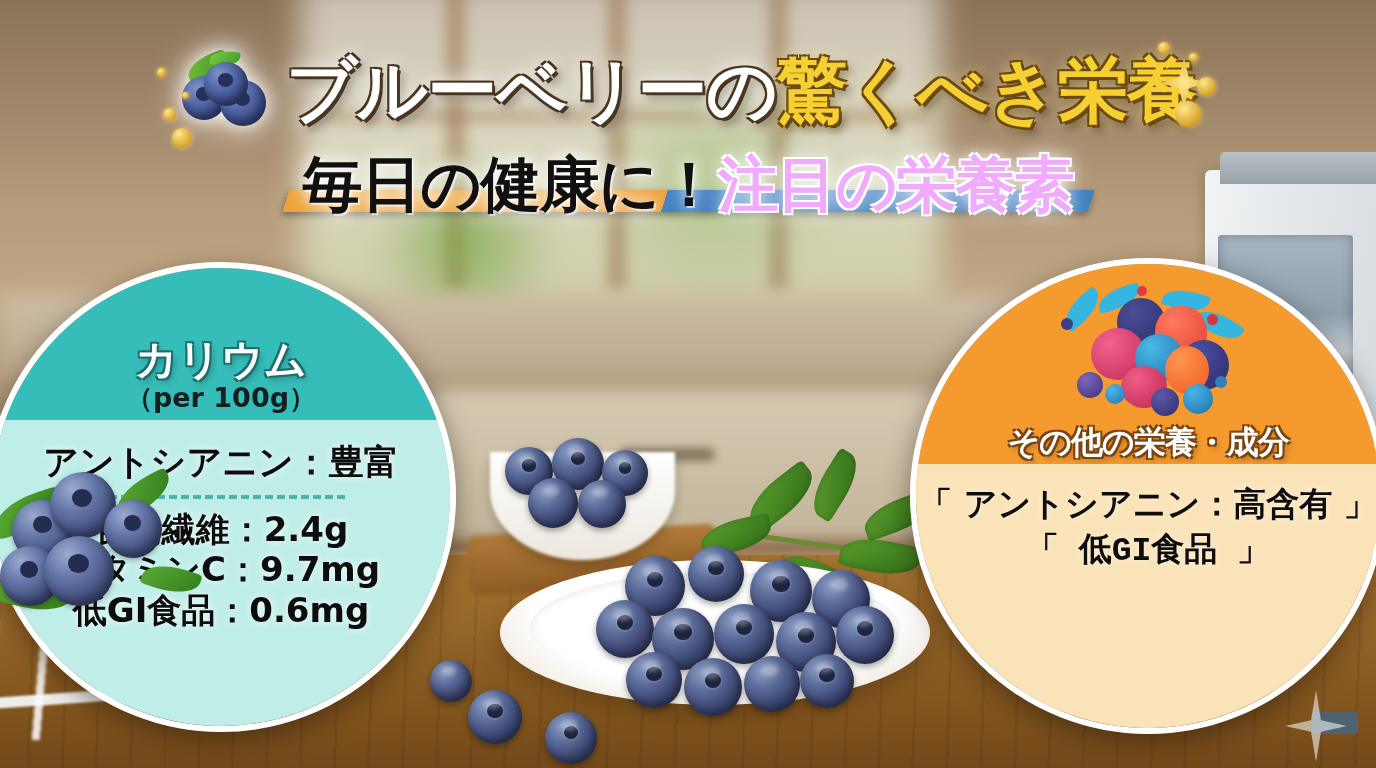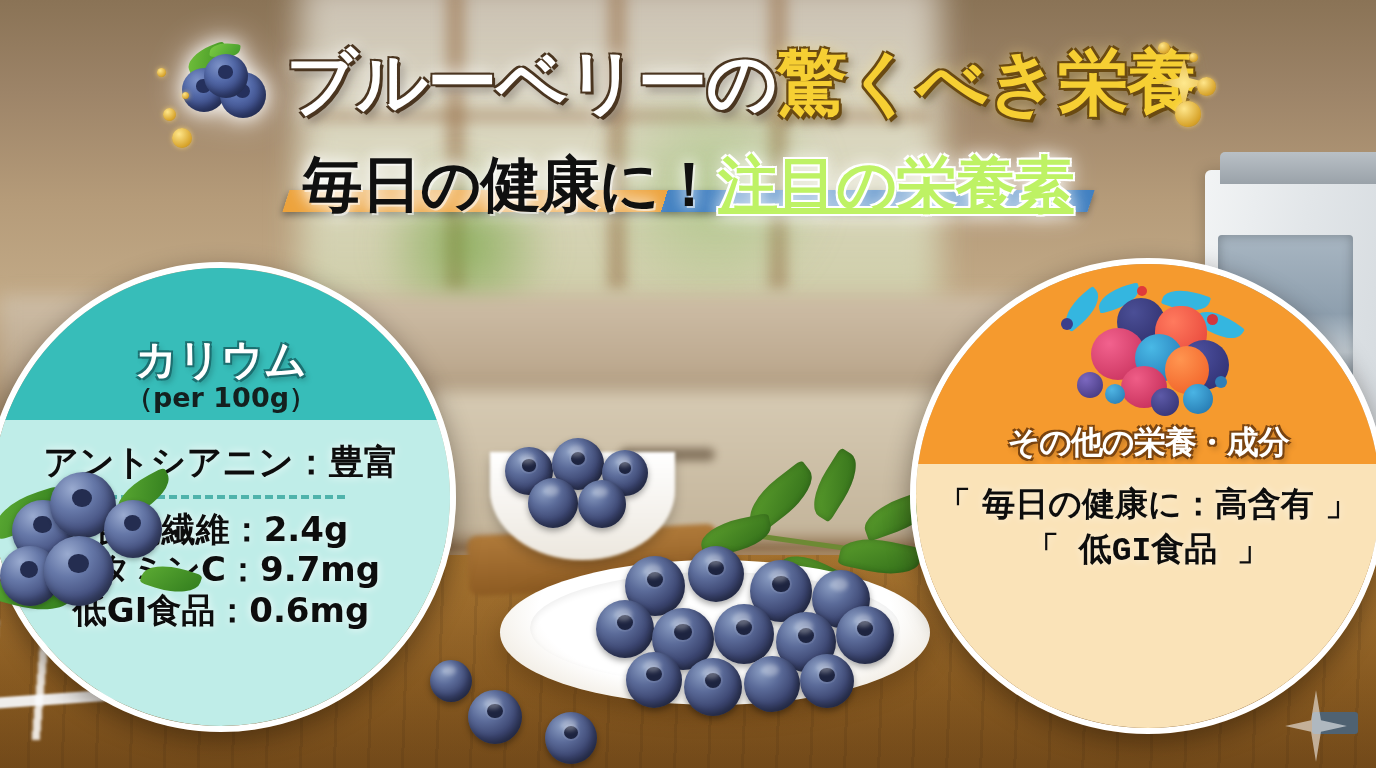--- a/index.html
+++ b/index.html
@@ -141,21 +141,21 @@
     position:absolute; background:linear-gradient(150deg,#5ea12e,#2f6b18);
     border-radius:60% 10% 60% 10%;
     box-shadow:inset 0 0 6px rgba(0,0,0,.22);
   }
   .sprig-stem{
     position:absolute; background:#6d8a34; border-radius:3px;
   }
 
   
   .title-row{
-    position:absolute; left:0; top:36px; width:1376px; height:92px;
+    position:absolute; left:0; top:44px; width:1376px; height:92px;
     display:flex; align-items:center; justify-content:center; gap:14px;
   }
   .blueberry-icon{
     width:92px; height:80px; position:relative; flex:0 0 auto;
     filter:drop-shadow(0 0 9px rgba(255,255,255,.95)) drop-shadow(0 0 16px rgba(255,255,255,.6));
   }
   .bi-ball{
     position:absolute; border-radius:50%;
     background:radial-gradient(circle at 35% 28%, #7e93c8 0%, #5369a8 35%, #3a4a86 68%, #2a3665 100%);
     box-shadow:inset -4px -5px 9px rgba(0,0,0,.35);
@@ -206,25 +206,24 @@
   .sub-text{
     position:relative; font-size:60px; font-weight:700; white-space:nowrap; line-height:1;
     letter-spacing:-1px; font-family:"DejaVu Sans","Liberation Sans",sans-serif;
   }
   .st-black{
     color:#101010;
     text-shadow:0 0 14px rgba(255,255,255,.95), 0 0 24px rgba(255,255,255,.8),
                 2px 2px 0 rgba(255,255,255,.55);
   }
   .st-blue{
-    color:#bef264;
+    color:#f0abfc;
     text-shadow:
       2px 2px 0 #ffffff,-2px -2px 0 #ffffff,2px -2px 0 #ffffff,-2px 2px 0 #ffffff,
       0 0 16px rgba(255,255,255,.95), 0 0 26px rgba(255,255,255,.7);
-    text-decoration: underline;
   }
 
   
   .spark-dot{
     position:absolute; border-radius:50%;
     background:radial-gradient(circle at 35% 30%,#ffe68a,#d7a32a 70%,#b5831c);
     box-shadow:0 0 5px rgba(255,215,110,.8);
   }
   .spark-star{
     position:absolute;
@@ -469,18 +468,18 @@
         <div class="ba" style="left:112px;top:104px;width:28px;height:28px;background:radial-gradient(circle at 34% 28%,#5d5aa8,#2e2d6b);"></div>
         <div class="ba" style="left:144px;top:100px;width:30px;height:30px;background:radial-gradient(circle at 34% 28%,#4ab4e4,#1f6fa8);"></div>
         <div class="ba" style="left:176px;top:92px;width:12px;height:12px;background:#2f7fb8;"></div>
         <div class="ba" style="left:22px;top:34px;width:12px;height:12px;background:#3a3f8c;"></div>
         <div class="ba" style="left:168px;top:30px;width:11px;height:11px;background:#d3373d;"></div>
         <div class="ba" style="left:98px;top:2px;width:10px;height:10px;background:#e03a3a;"></div>
       </div>
       <div class="c-title-orange">その他の栄養・成分</div>
     </div>
     <div class="c-body">
-      <div class="ritem">「 毎日の健康に：高含有 」</div>
+      <div class="ritem">「 アントシアニン：高含有 」</div>
       <div class="ritem" style="margin-top:8px;font-family:Liberation Mono, monospace;">「 低GI食品 」</div>
     </div>
   </div>
 
 </div>
 
 </body></html>

